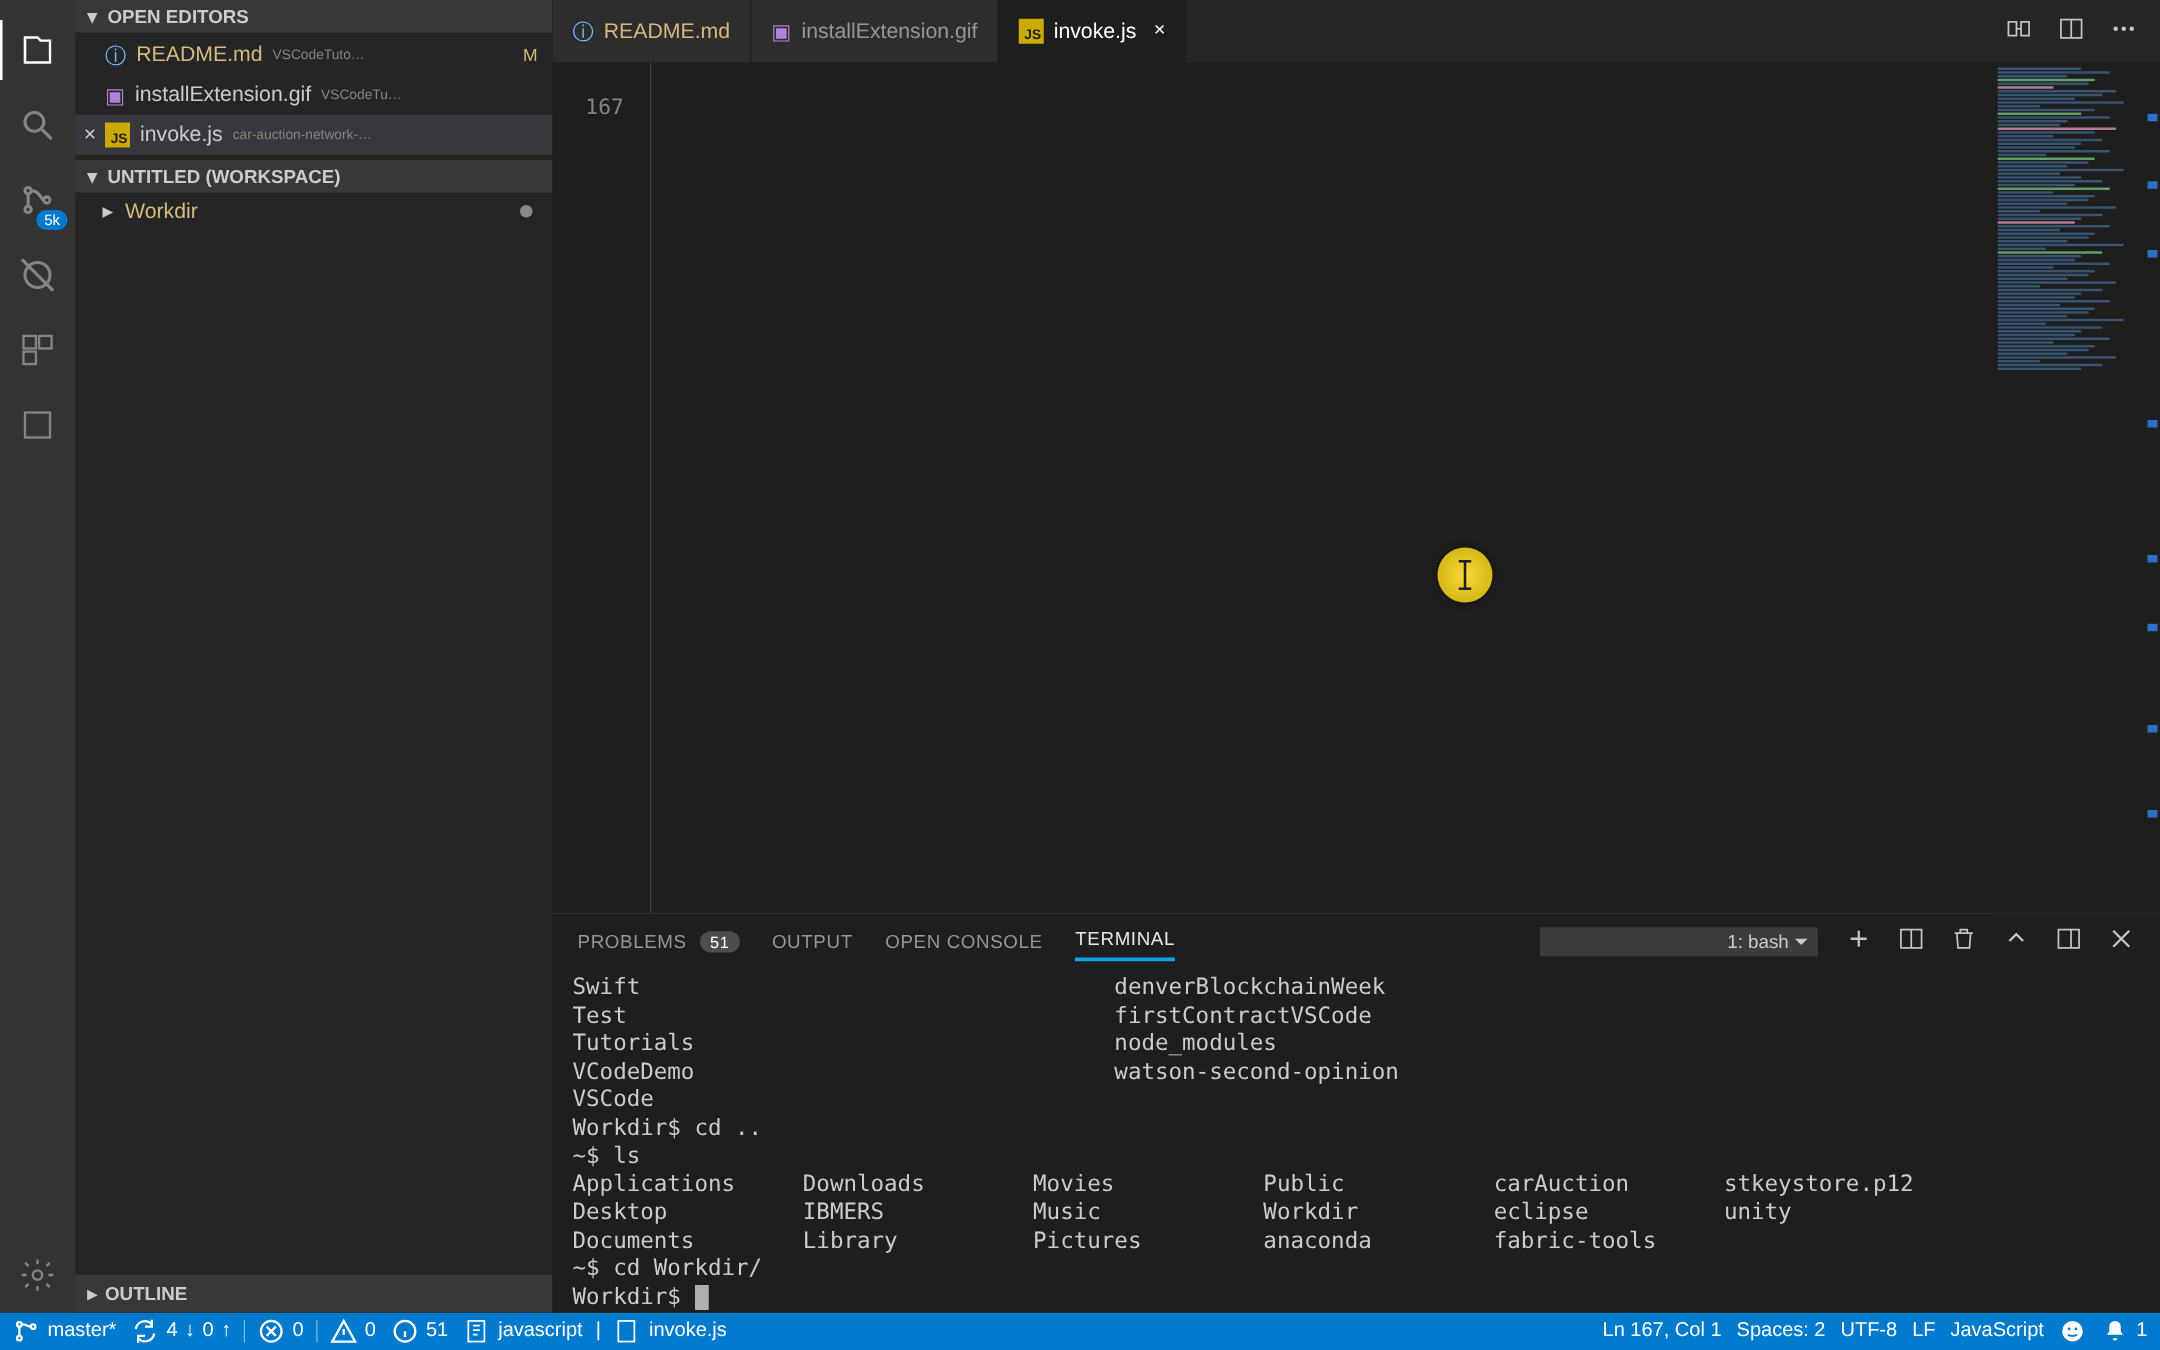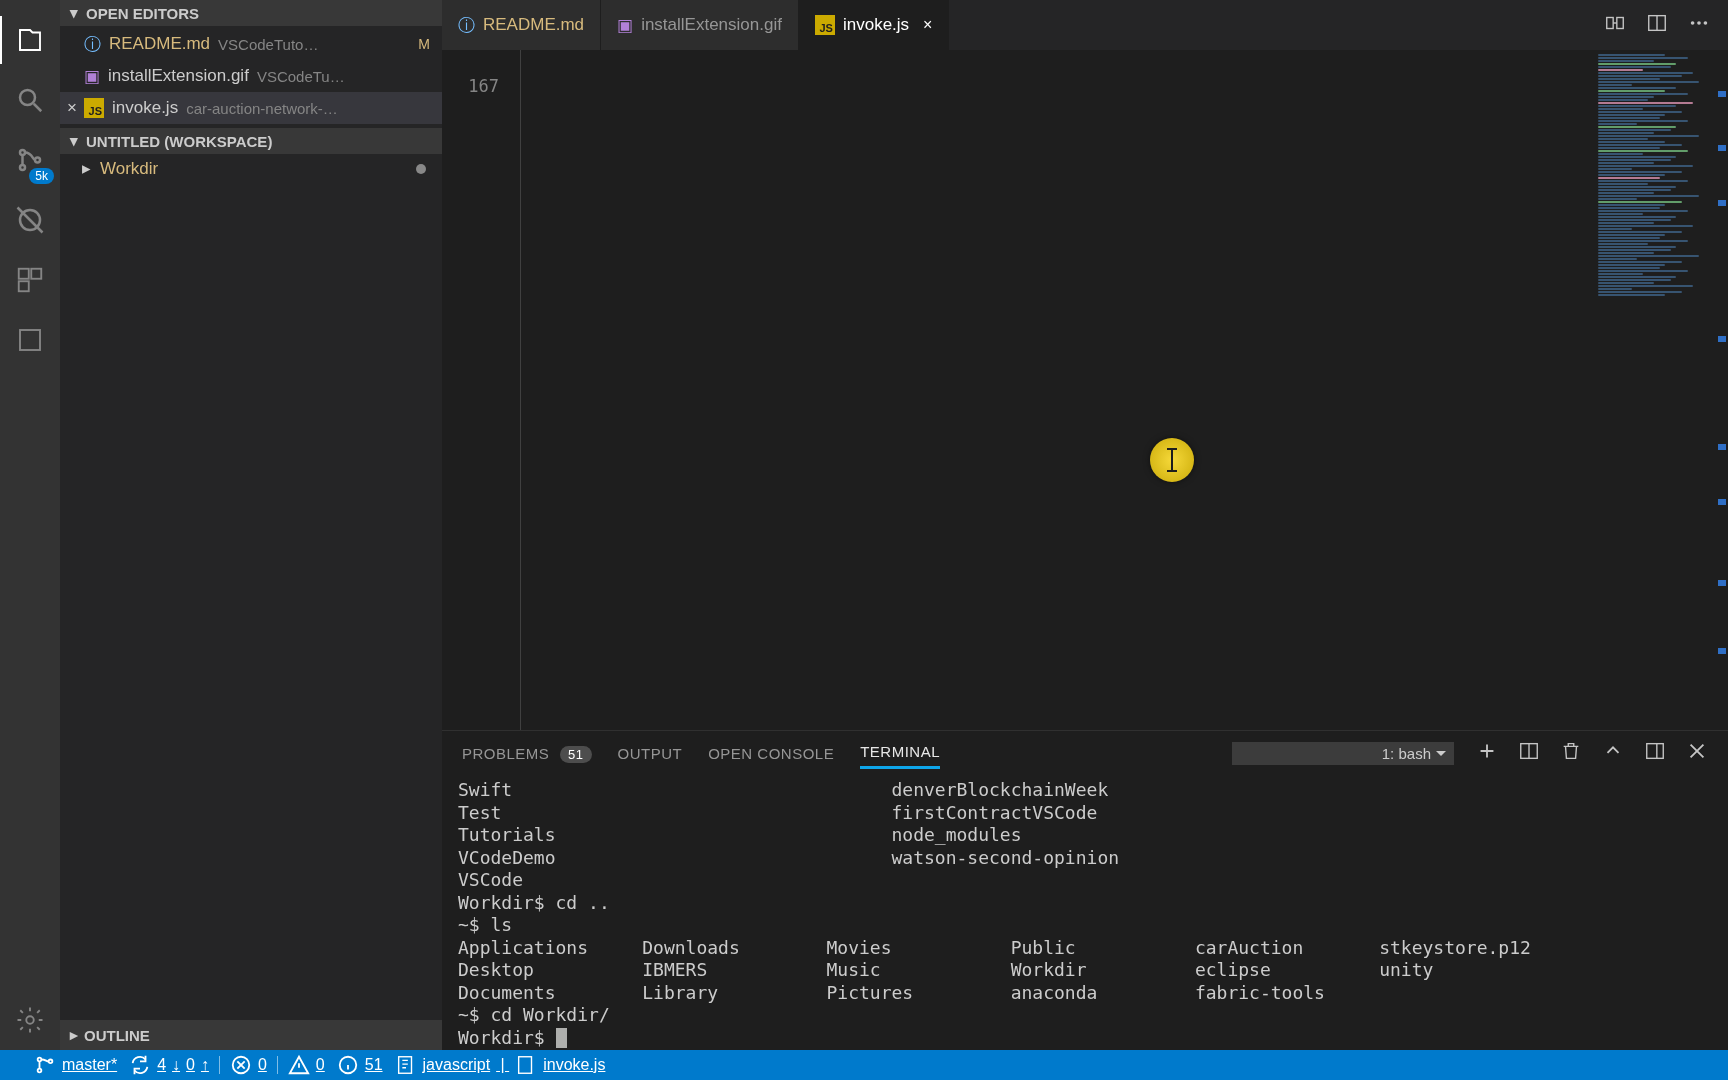--- a/index.html
+++ b/index.html
@@ -71,21 +71,21 @@
 }
 .file-row.modified .fname { color: #d7ba7d; }
 .file-row.modified::after {
   content: "M"; color: #d7ba7d; font-size: 14px;
   position: absolute; right: 12px;
 }
 .file-row.active { background: #37373d; }
 .file-row .close { width: 20px; text-align: center; opacity: 0; margin-left: -22px; margin-right: 2px; }
 .file-row.active .close { opacity: 1; }
 .fname { white-space: nowrap; }
-.fpath { color: #858585; margin-left: 8px; font-size: 15px; white-space: nowrap; overflow: hidden; text-overflow: ellipsis; }
+.fpath { color: #858585; margin-left: 8px; font-size: 11px; white-space: nowrap; overflow: hidden; text-overflow: ellipsis; }
 .folder-row {
   display: flex; align-items: center;
   padding: 4px 10px 4px 22px;
   color: #d7ba7d;
   position: relative;
 }
 .folder-row .chev { color: #cccccc; margin-right: 6px; width: 12px; }
 .outline-section {
   margin-top: auto;
   display: flex; align-items: center;
@@ -220,22 +220,21 @@
   display: inline-block; width: 11px; height: 20px;
   background: #aeafad; vertical-align: text-bottom;
 }
 
 
 .statusbar {
   height: 30px; width: 100%;
   background: #007acc; color: #ffffff;
   display: flex; align-items: center;
   font-size: 16px;
-  padding: 0 28px;
-  text-decoration: underline;
+  padding: 0 4px;
 }
 .statusbar .seg { display: flex; align-items: center; gap: 6px; padding: 0 6px; }
 .statusbar .sep { width: 1px; height: 18px; background: rgba(255,255,255,0.5); margin: 0 4px; }
 .statusbar .right { margin-left: auto; display: flex; align-items: center; }
 
 .icon { width: 22px; height: 22px; }
 .icon-lg { width: 30px; height: 30px; }
 .js-badge {
   background: #cbaa00; color: #1e1e1e;
   font-size: 11px; font-weight: 700;
@@ -574,13 +573,34 @@
         <path d="M8 7h6M8 11h6M8 15h4"></path>
       </svg>
     <span>javascript</span>
     <span>&nbsp;|&nbsp;</span>
     <svg class="icon" viewBox="0 0 24 24" fill="none" stroke="currentColor" stroke-width="1.5">
         <rect x="4" y="3" width="14" height="18"></rect>
       </svg>
     <span>invoke.js</span>
   </div>
 
+  <div class="right">
+    <div class="seg">Ln 167, Col 1</div>
+    <div class="seg">Spaces: 2</div>
+    <div class="seg">UTF-8</div>
+    <div class="seg">LF</div>
+    <div class="seg">JavaScript</div>
+    <div class="seg">
+      <svg class="icon" viewBox="0 0 24 24" fill="currentColor">
+          <circle cx="12" cy="12" r="9"></circle>
+          <circle cx="9" cy="10" r="1.2" fill="#007acc"></circle>
+          <circle cx="15" cy="10" r="1.2" fill="#007acc"></circle>
+          <path d="M8 15c1.3 1.5 6.7 1.5 8 0" stroke="#007acc" stroke-width="1.5" fill="none"></path>
+        </svg>
+    </div>
+    <div class="seg">
+      <svg class="icon" viewBox="0 0 24 24" fill="currentColor">
+          <path d="M12 3a5 5 0 0 0-5 5v4l-2 3h14l-2-3V8a5 5 0 0 0-5-5zM10 18a2 2 0 0 0 4 0"></path>
+        </svg>
+      <span>1</span>
+    </div>
+  </div>
 </div>
 
 </body></html>

